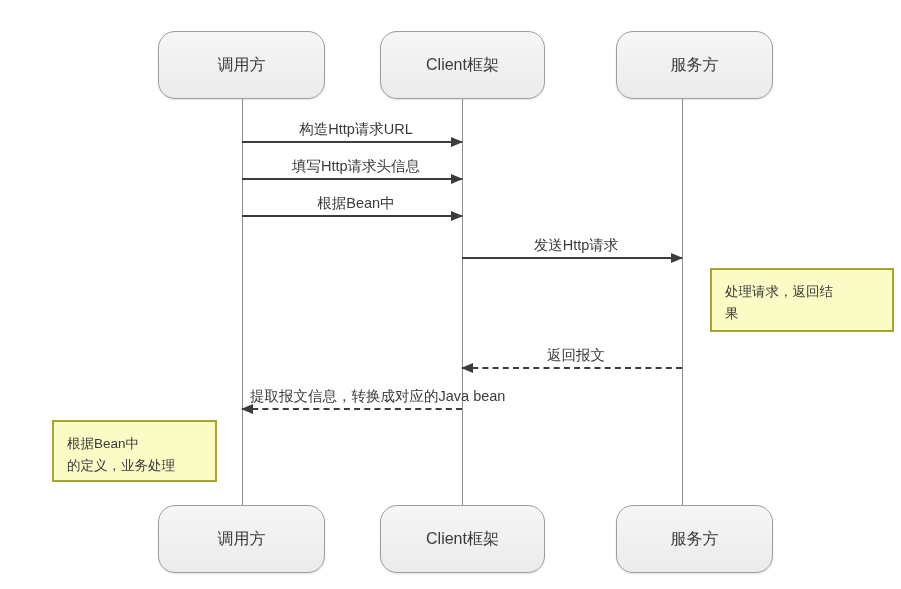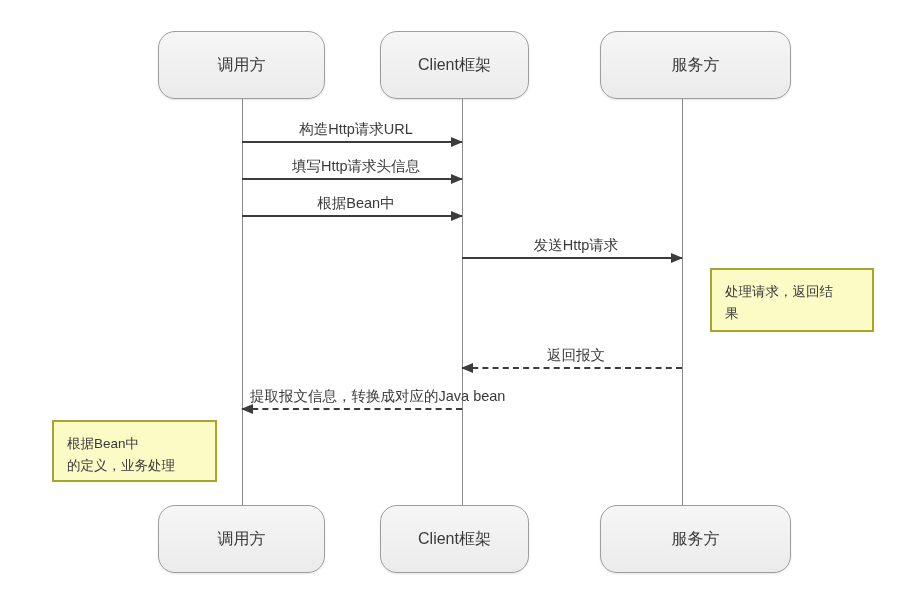--- a/index.html
+++ b/index.html
@@ -28,22 +28,22 @@
     height:68px;
     background:linear-gradient(180deg,var(--actor-fill-top),var(--actor-fill-bot));
     border:1px solid var(--actor-border);
     border-radius:17px;
     box-shadow:0 1px 2px rgba(0,0,0,0.12);
     display:flex;align-items:center;justify-content:center;
     font-size:16px;
     box-sizing:border-box;
   }
   .a-caller{left:158px;width:167px;}
-  .a-client{left:380px;width:149px;}
-  .a-server{left:600px;width:191px;}
+  .a-client{left:380px;width:165px;}
+  .a-server{left:616px;width:157px;}
   .row-top{top:31px;}
   .row-bottom{top:505px;}
   
   .lifeline{
     position:absolute;top:99px;height:406px;width:1px;
     background:var(--lifeline);
   }
   .ll-caller{left:242px;}
   .ll-client{left:462px;}
   .ll-server{left:682px;}
@@ -80,21 +80,21 @@
   
   .note{
     position:absolute;
     background:var(--note-fill);
     border:2px solid var(--note-border);
     box-sizing:border-box;
     font-size:13.5px;
     padding:11px 13px 6px 13px;
     line-height:22px;
   }
-  .note-right{left:710px;top:268px;width:164px;height:64px;}
+  .note-right{left:710px;top:268px;width:184px;height:64px;}
   .note-left{left:52px;top:420px;width:165px;height:62px;}
   .note-line{display:block;white-space:nowrap;}
 </style>
 </head>
 <body>
 
 <div class="canvas">
 
   <div class="actor a-caller row-top">
     <span>调用方</span>

